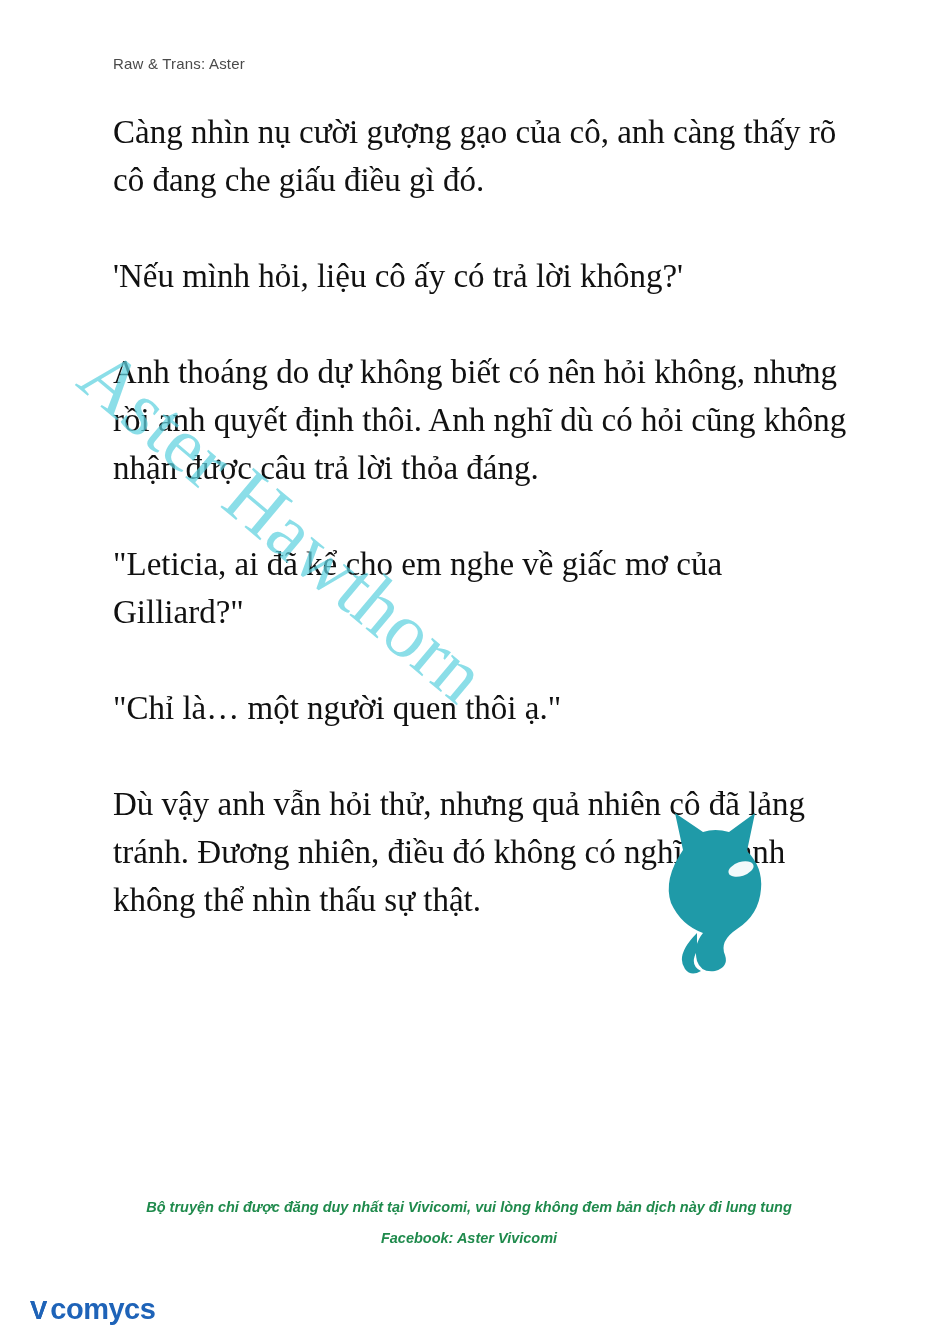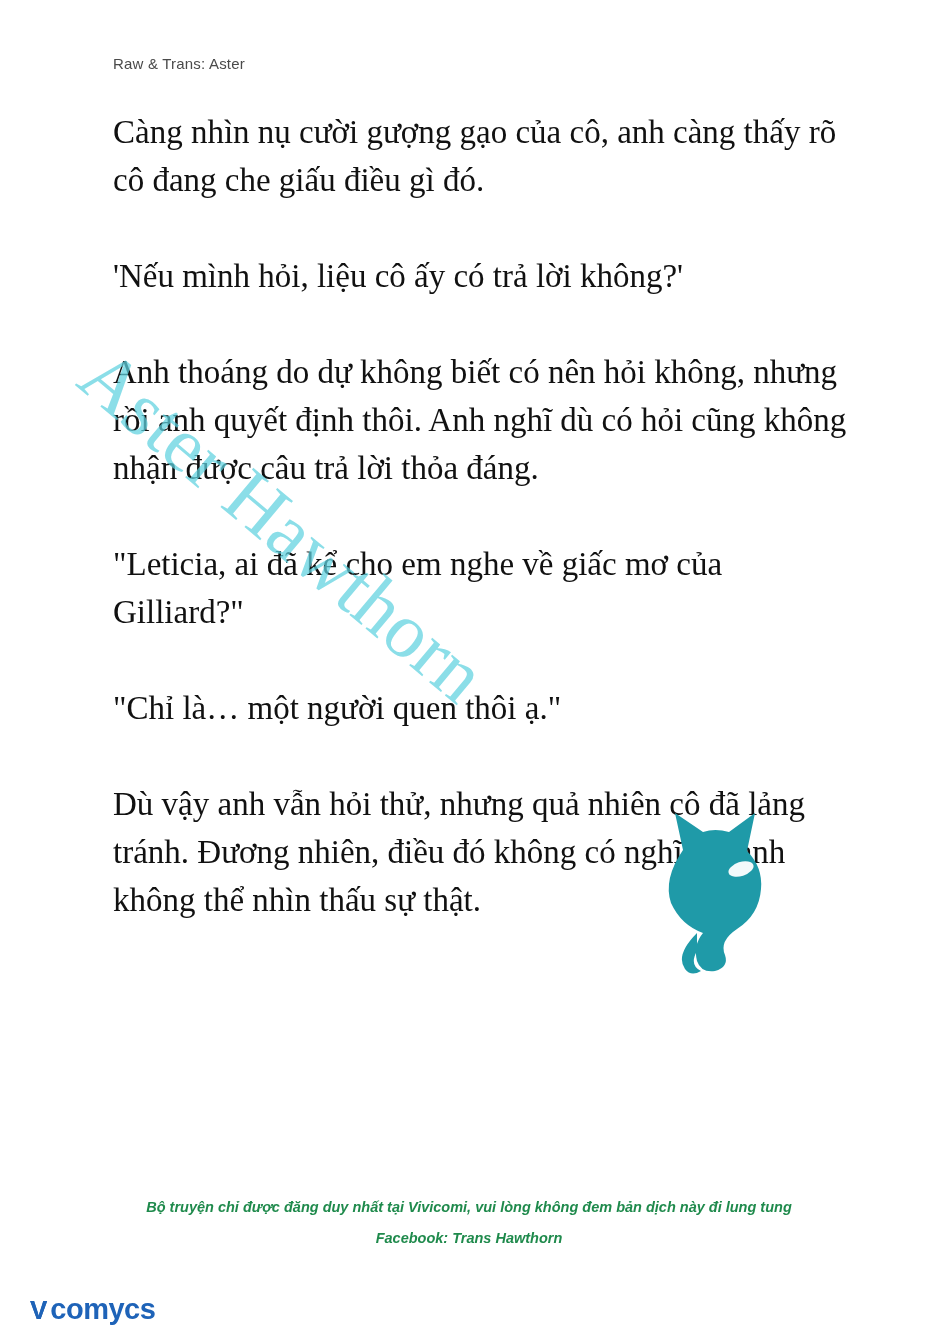--- a/index.html
+++ b/index.html
@@ -140,21 +140,21 @@
       <g fill="#1f9aa8">
         <path d="M38 45 L30 8 L58 27 Q70 23 84 27 L110 8 L102 46 Q118 62 116 84 Q114 110 92 124 Q74 136 80 150 Q84 162 70 166 Q56 168 52 156 Q48 140 58 128 Q36 120 26 98 Q18 74 38 45 Z"></path>
         <path d="M52 128 Q30 150 40 164 Q46 172 56 166 Q44 160 52 146 Z"></path>
       </g>
       <ellipse cx="96" cy="64" rx="13" ry="7" fill="#ffffff" opacity="0.95" transform="rotate(-18 96 64)"></ellipse>
     </svg>
   </div>
 
   <div class="footer">
     <div>Bộ truyện chỉ được đăng duy nhất tại Vivicomi, vui lòng không đem bản dịch này đi lung tung</div>
-    <div>Facebook: Trans Hawthorn</div>
+    <div>Facebook: Aster Vivicomi</div>
   </div>
 
   <div class="logo">
     <span class="logo-v">V</span>
     <span class="logo-text">comycs</span>
   </div>
 
 </div>
 
 </body></html>

